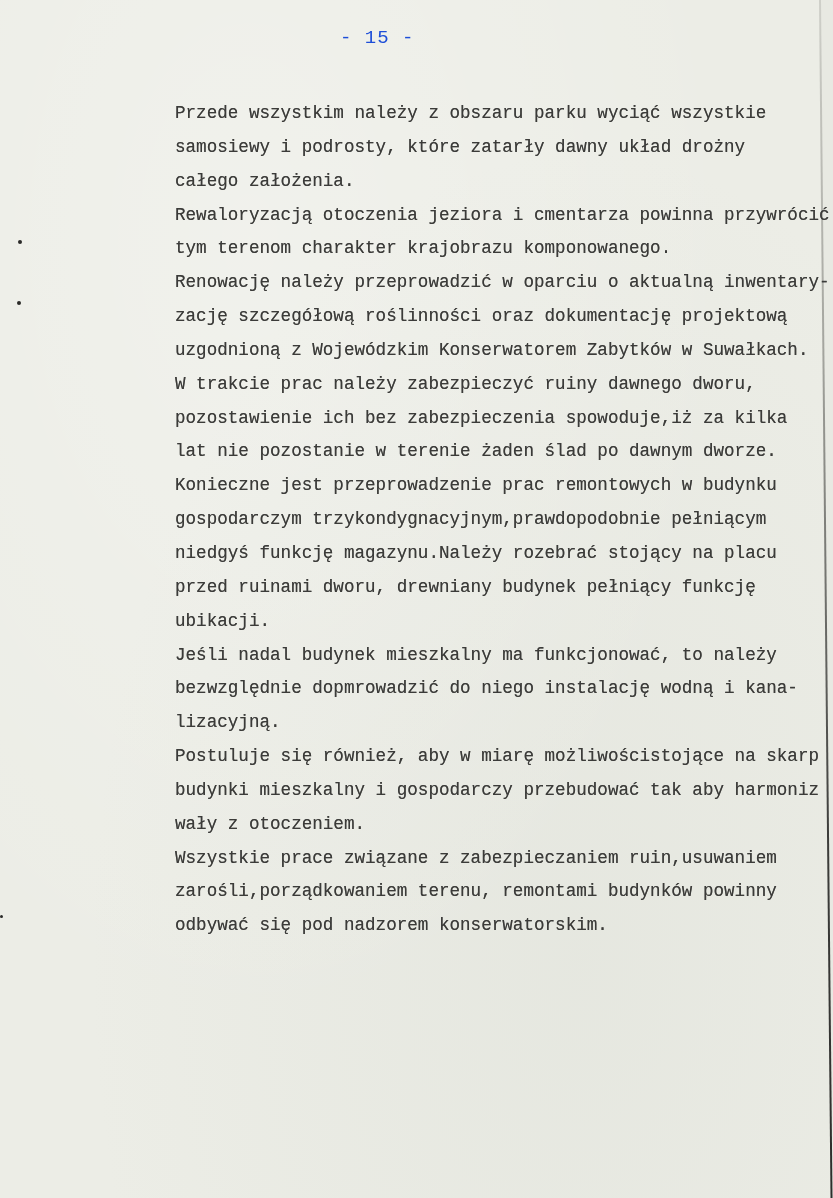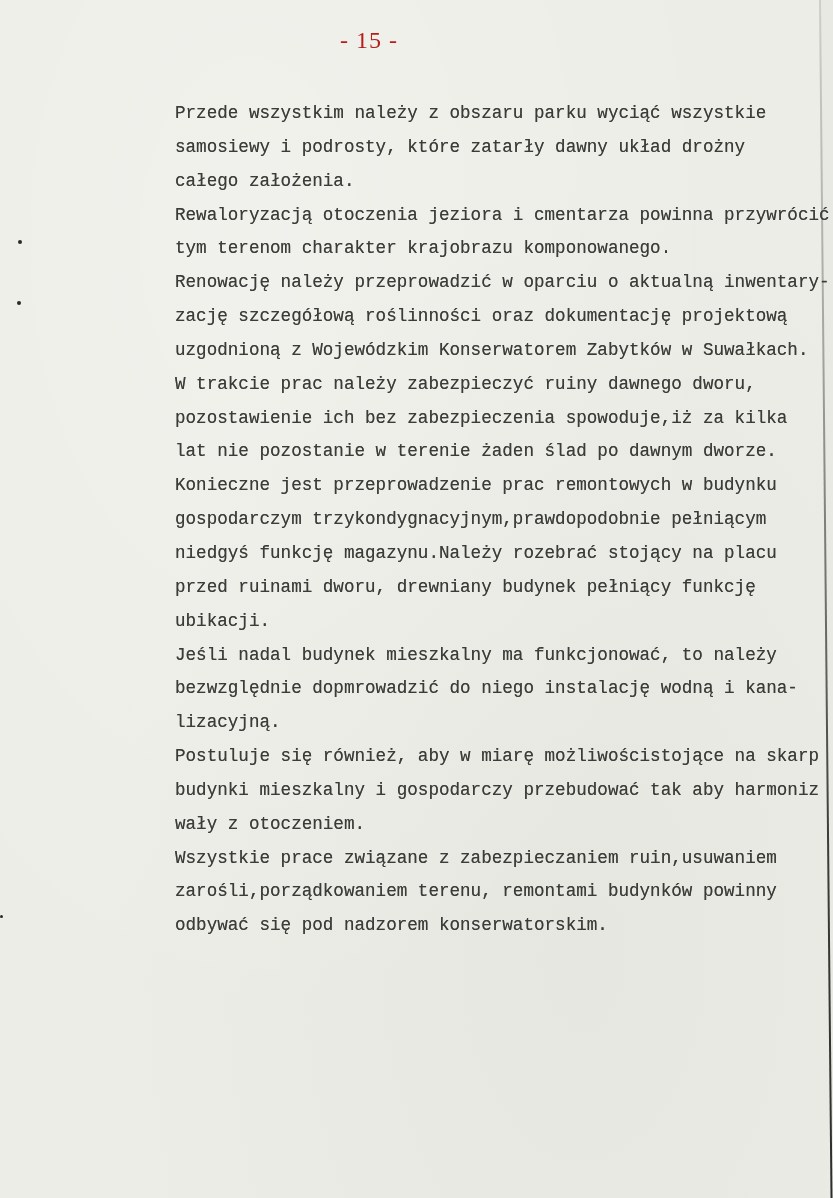--- a/index.html
+++ b/index.html
@@ -15,24 +15,24 @@
     background-image:
       radial-gradient(ellipse at 30% 20%, rgba(255,255,255,0.25), rgba(255,255,255,0) 60%),
       radial-gradient(ellipse at 70% 80%, rgba(200,205,195,0.18), rgba(200,205,195,0) 60%);
     font-family: "Liberation Mono", "DejaVu Sans Mono", monospace;
     color: #3a3a38;
   }
   .page-number {
     position: absolute;
     left: 340px;
     top: 27px;
-    font-family: Liberation Serif, serif;
-    font-size: 24px;
+    font-family: Liberation Mono, monospace;
+    font-size: 19px;
     letter-spacing: 1px;
-    color: #b91c1c;
+    color: #1d4ed8;
   }
   .text-block {
     position: absolute;
     left: 175px;
     top: 97px;
     width: 660px;
   }
   .line {
     height: 33.85px;
     line-height: 33.85px;

